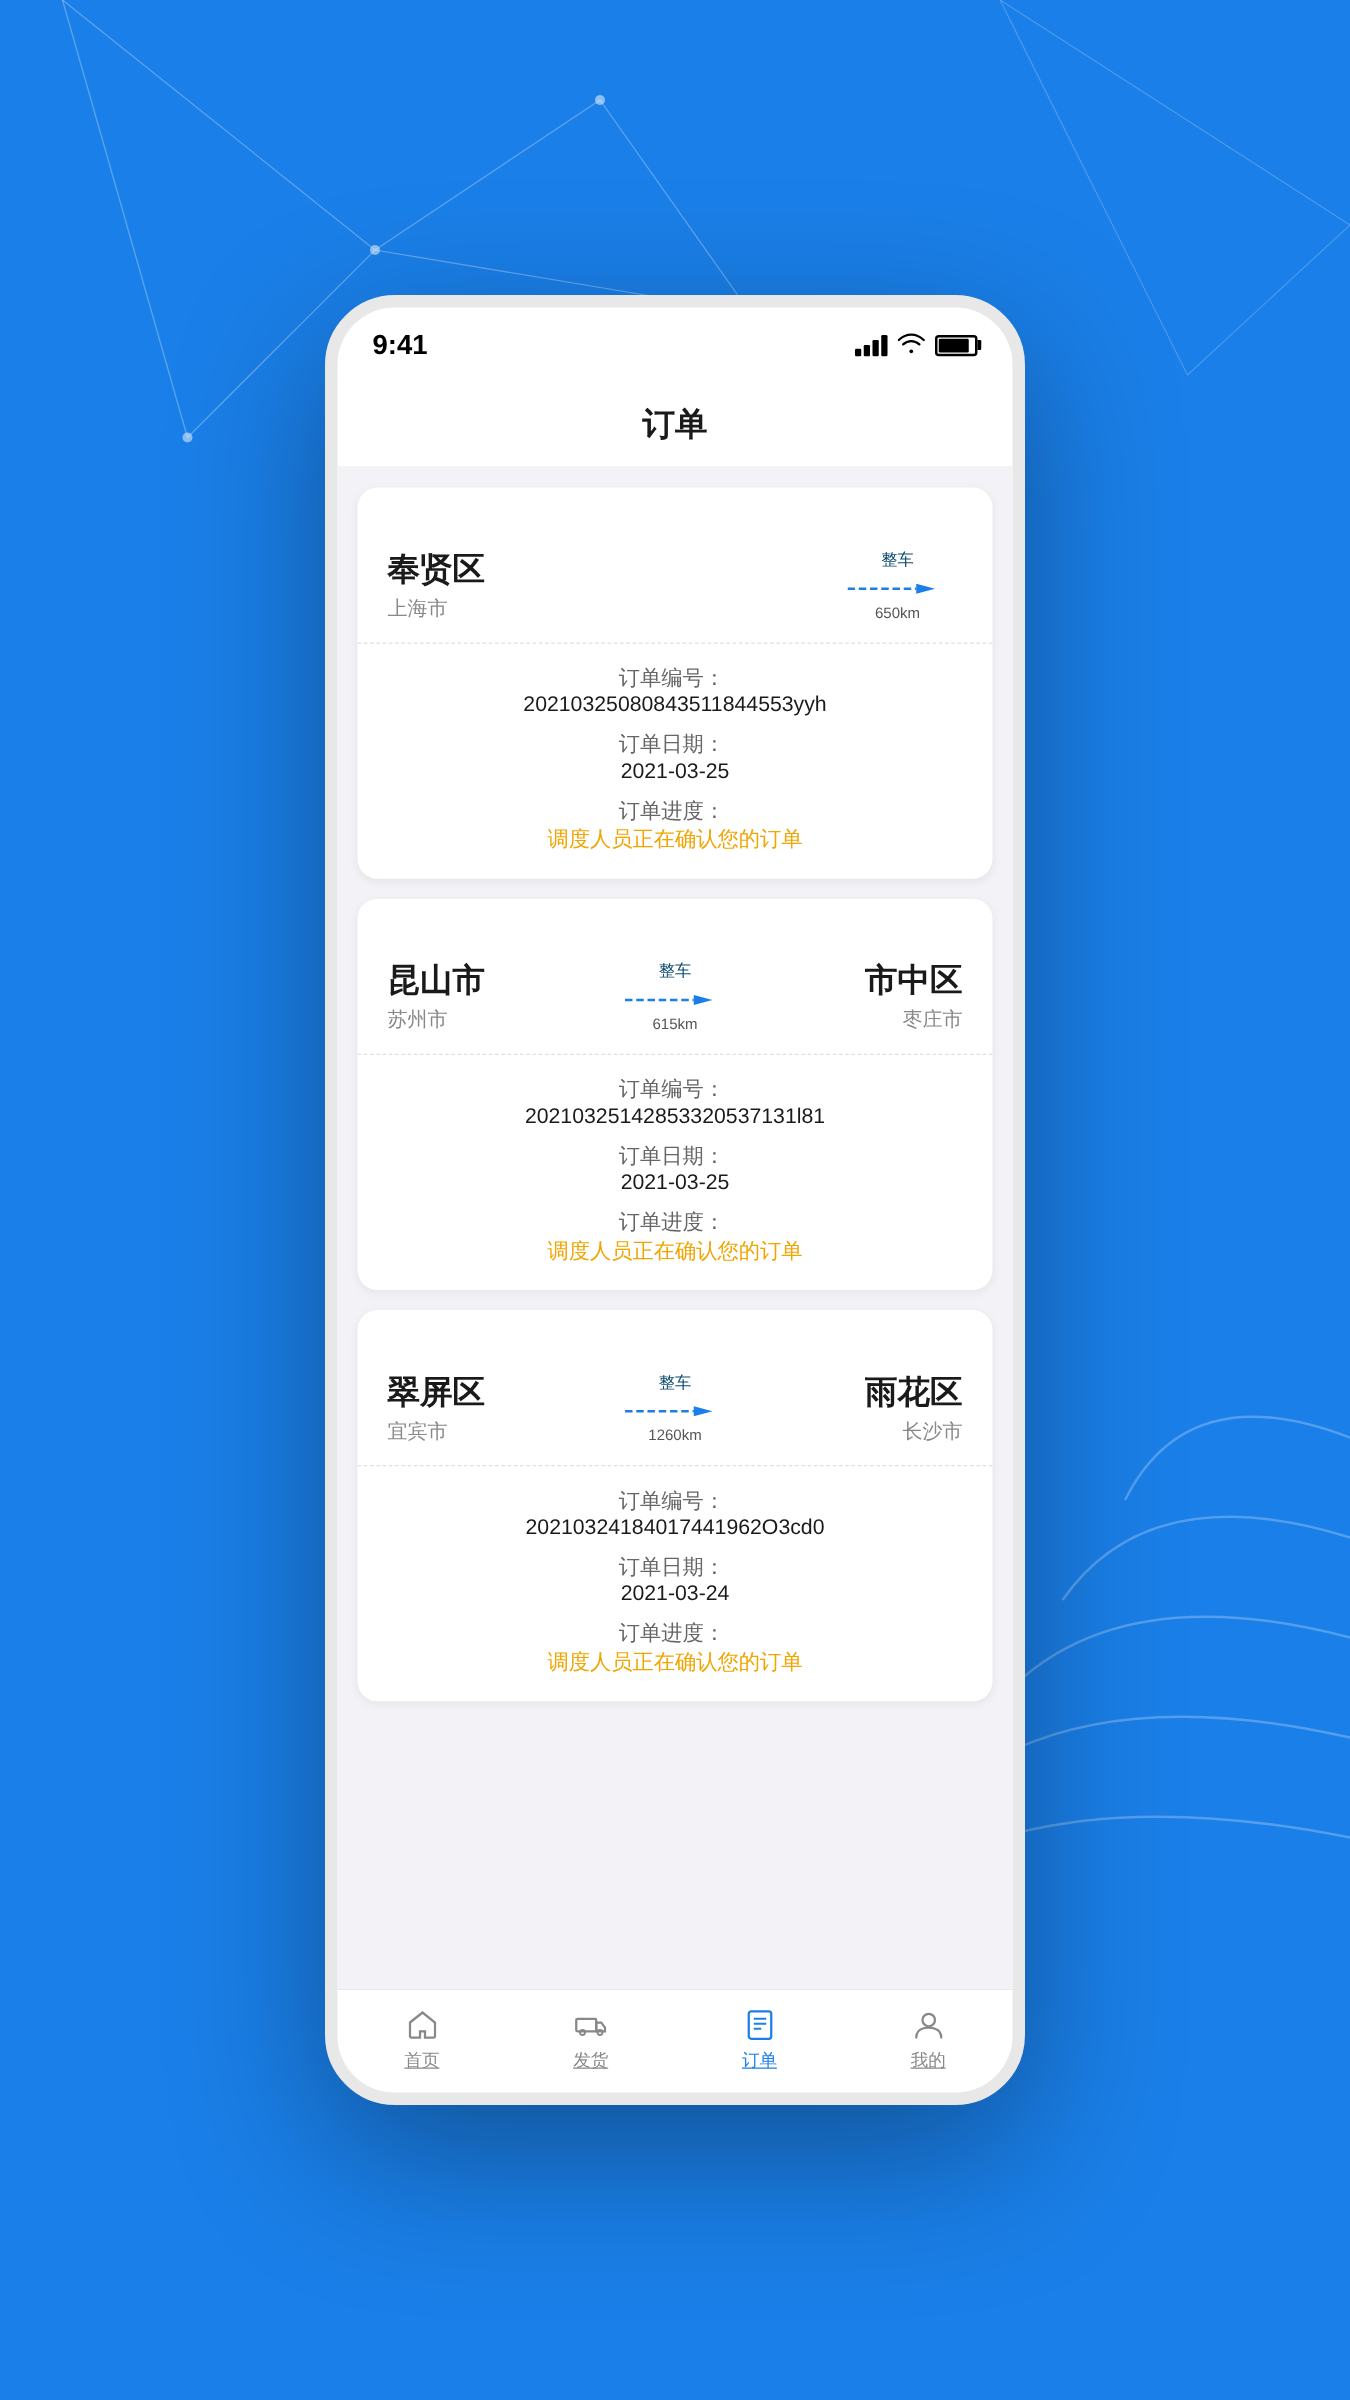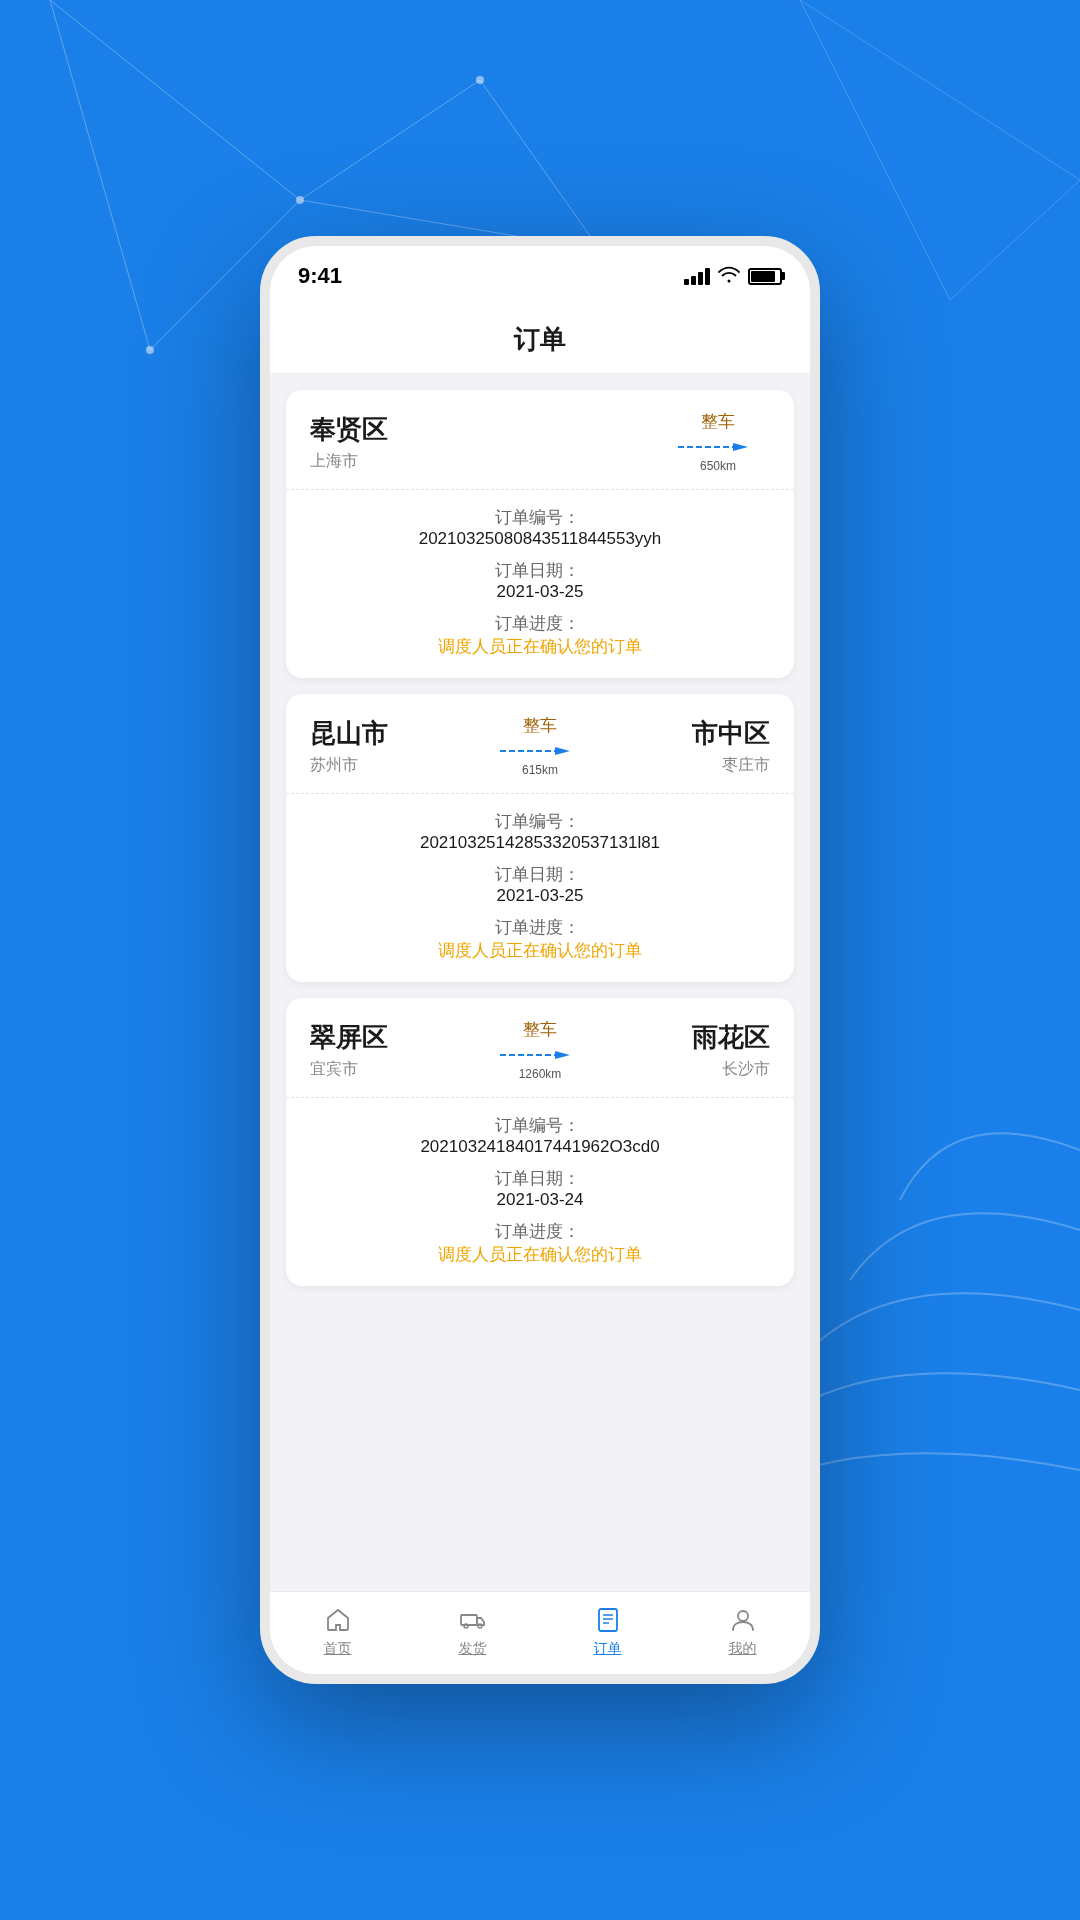--- a/index.html
+++ b/index.html
@@ -181,20 +181,21 @@
       overflow: hidden;
       box-shadow: 0 2px 8px rgba(0,0,0,0.06);
     }
 
     .card-route {
       display: flex;
       align-items: center;
       justify-content: center;
       padding: 20px 24px 16px;
       border-bottom: 1px dashed #e0e0e0;
+      margin-top: 28px;
     }
 
     .route-city {
       flex: 1;
     }
 
     .city-name {
       font-size: 26px;
       font-weight: 700;
       color: #1a1a1a;
@@ -221,22 +222,22 @@
 
     .route-middle {
       flex: 0 0 auto;
       display: flex;
       flex-direction: column;
       align-items: center;
       padding: 0 12px;
     }
 
     .route-type {
-      font-size: 17px;
-      color: #a16207;
+      font-size: 13px;
+      color: #0c4a6e;
       margin-bottom: 6px;
     }
 
     
     .dashed-arrow {
       display: flex;
       align-items: center;
       position: relative;
       width: 80px;
     }

